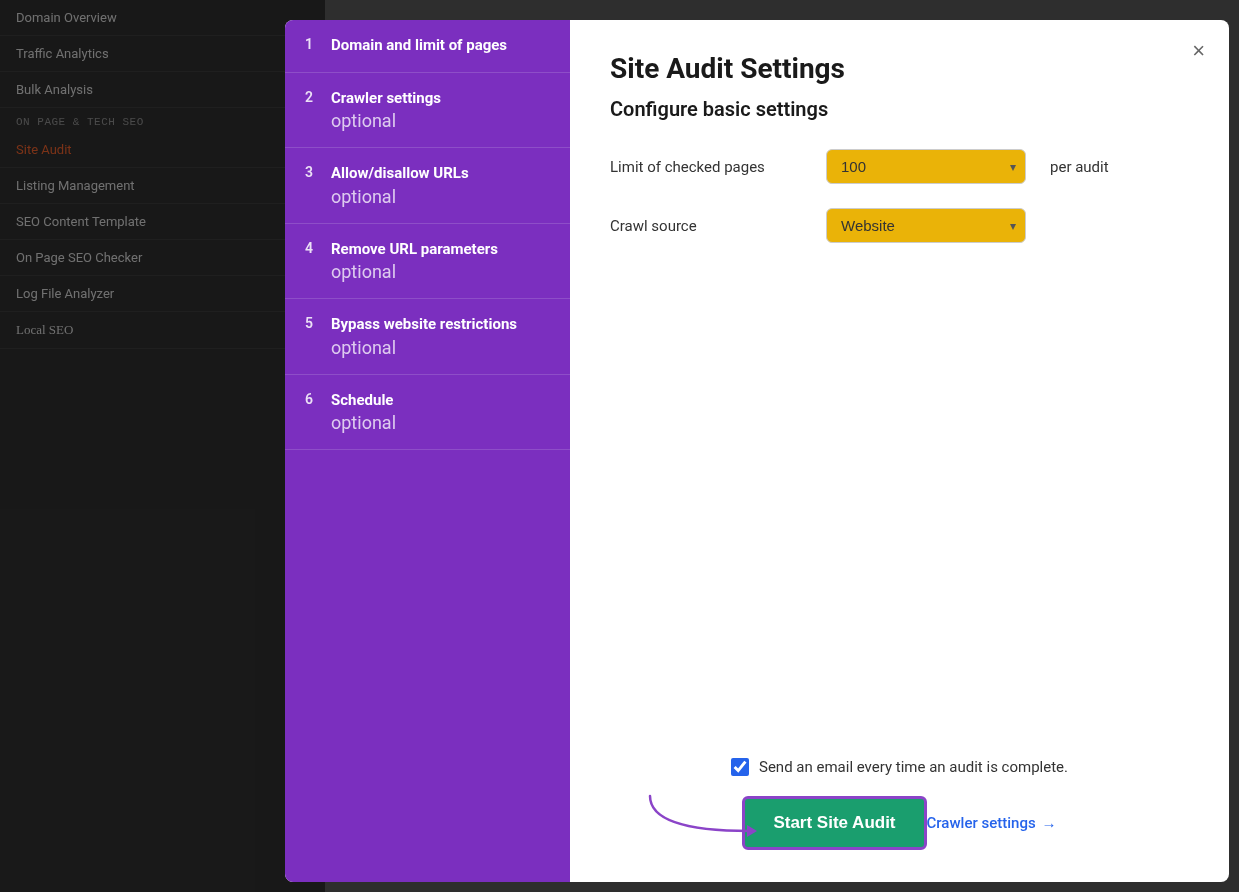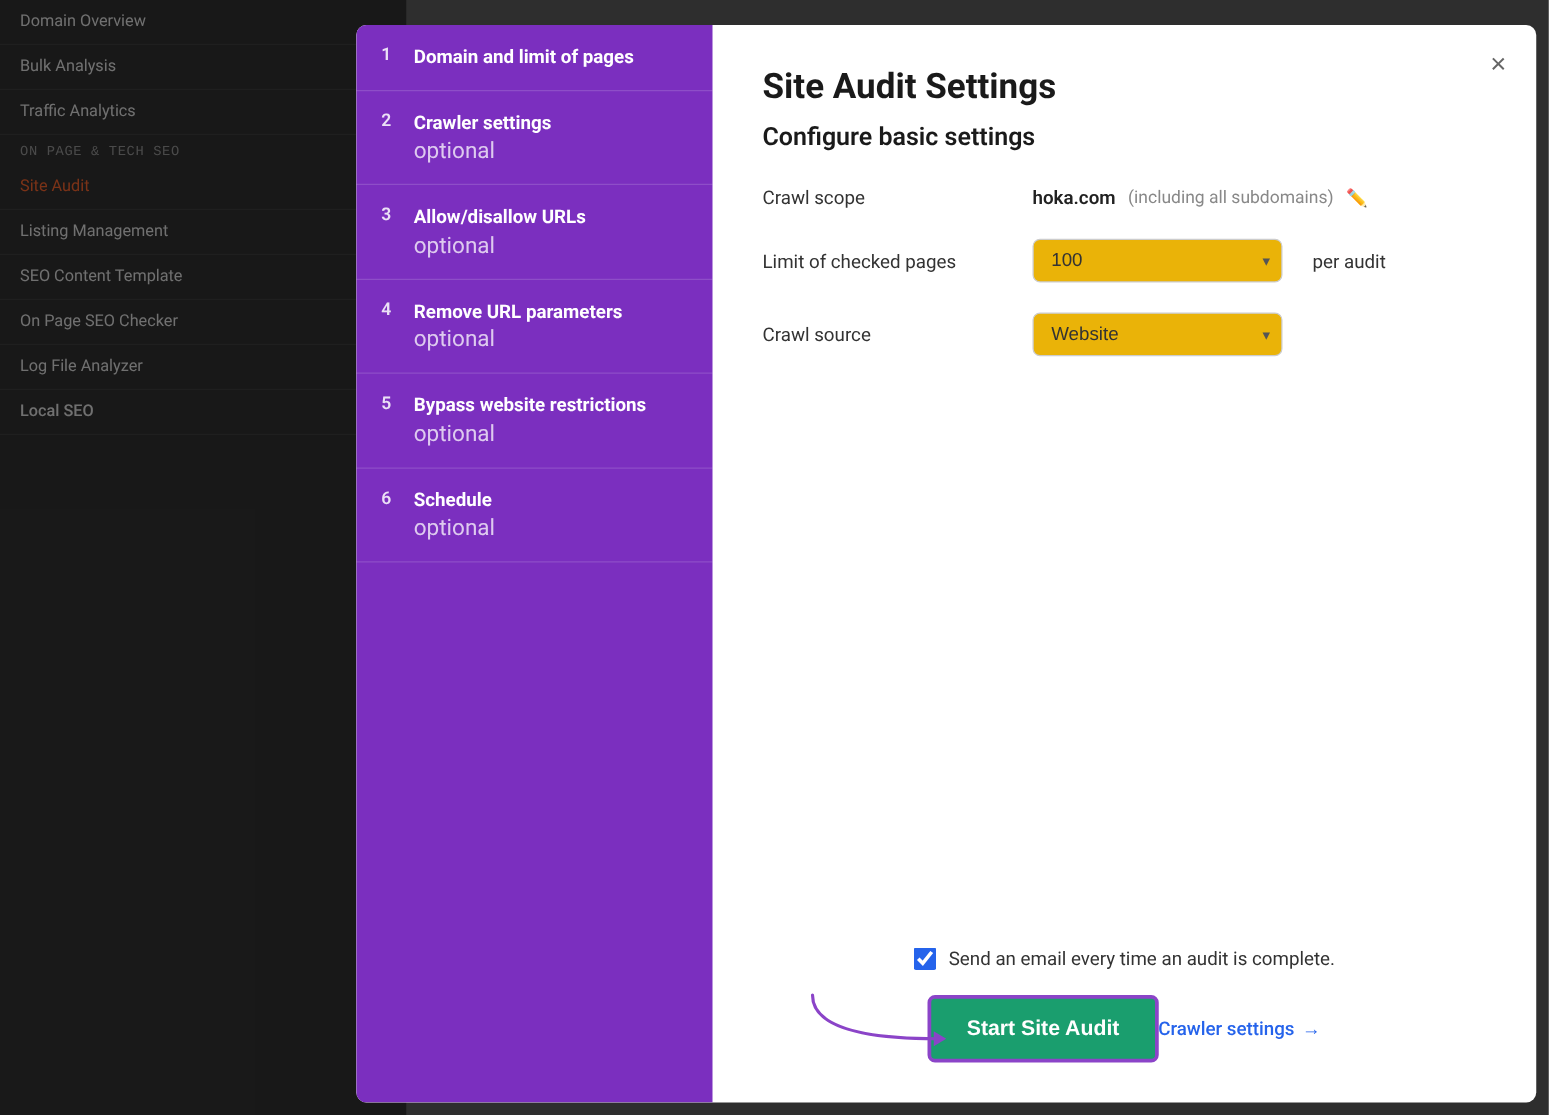--- a/index.html
+++ b/index.html
@@ -41,20 +41,21 @@
       letter-spacing: 0.5px;
       font-family: Liberation Mono, monospace;
     }
 
     .bg-sidebar-item.local-seo {
       color: #ccc;
       display: flex;
       justify-content: space-between;
       align-items: center;
       font-weight: 500;
+      font-family: Liberation Serif, serif;
     }
 
     
     .overlay {
       position: absolute;
       top: 0; left: 0;
       width: 1239px;
       height: 892px;
       background: rgba(0,0,0,0.45);
       z-index: 2;
@@ -292,22 +293,22 @@
       left: 50%;
       transform: translateX(-260px);
       top: -10px;
     }
   </style>
 </head>
 <body>
 
 <div class="bg-sidebar">
   <div class="bg-sidebar-item">Domain Overview</div>
+  <div class="bg-sidebar-item">Traffic Analytics</div>
   <div class="bg-sidebar-item">Bulk Analysis</div>
-  <div class="bg-sidebar-item">Traffic Analytics</div>
   <div class="bg-sidebar-section-label">ON PAGE &amp; TECH SEO</div>
   <div class="bg-sidebar-item active">Site Audit</div>
   <div class="bg-sidebar-item">Listing Management</div>
   <div class="bg-sidebar-item">SEO Content Template</div>
   <div class="bg-sidebar-item">On Page SEO Checker</div>
   <div class="bg-sidebar-item">Log File Analyzer</div>
   <div class="bg-sidebar-item local-seo">
     <span>Local SEO</span>
     <span>›</span>
   </div>
@@ -378,28 +379,20 @@
     </div>
   </div>
 
   <div class="modal-main">
 
     <button class="modal-close">×</button>
 
     <h1 class="modal-title">Site Audit Settings</h1>
     <h2 class="modal-subtitle">Configure basic settings</h2>
 
-    <div class="form-row">
-      <span class="form-label">Crawl scope</span>
-      <div class="crawl-scope-value">
-        <span class="crawl-scope-domain">hoka.com</span>
-        <span class="crawl-scope-note">(including all subdomains)</span>
-        <span class="edit-icon">✏️</span>
-      </div>
-    </div>
 
     <div class="form-row">
       <span class="form-label">Limit of checked pages</span>
       <div class="select-wrapper">
         <select class="form-select">
           <option>100</option>
           <option>500</option>
           <option>1000</option>
           <option>5000</option>
           <option>10000</option>

